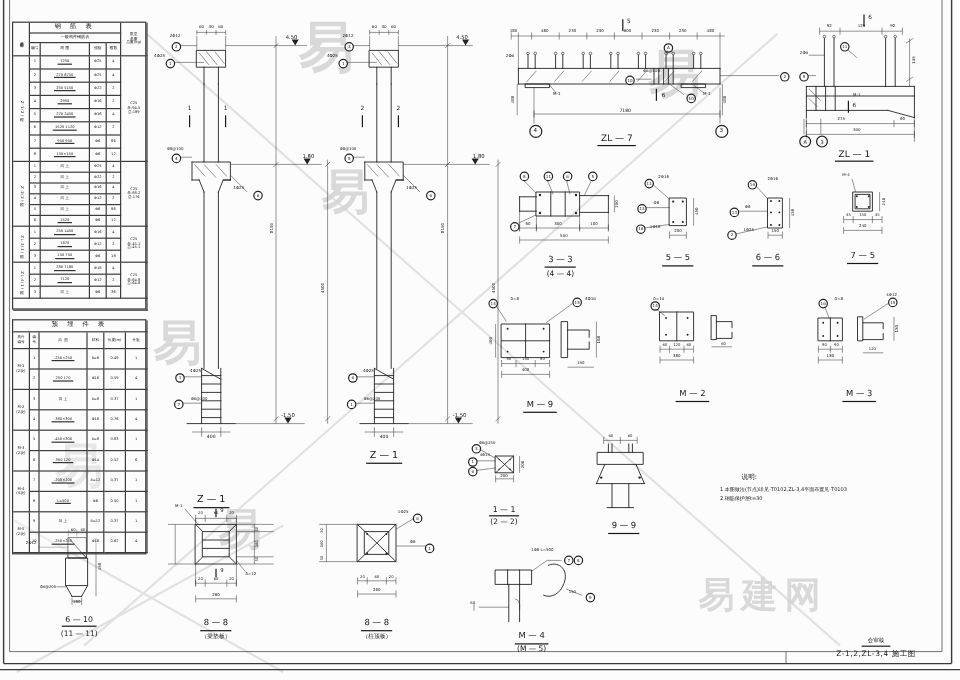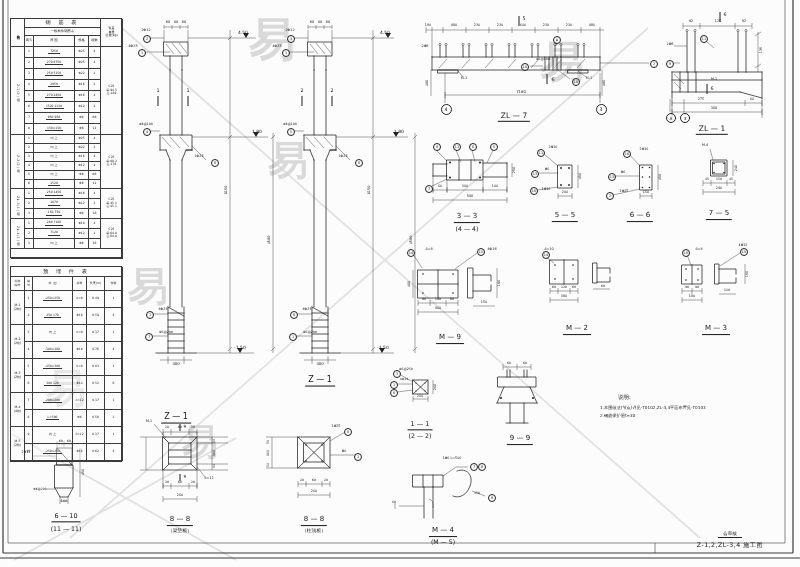--- a/index.html
+++ b/index.html
@@ -31,20 +31,21 @@
 <body>
 
 <div class="sheet">
   <div id="wm-layer">
       <div class="wm" style="left: 272px; top: 40px; font-size: 46px;">易</div>
       <div class="wm" style="left: 562px; top: 62px; font-size: 44px;">易</div>
       <div class="wm" style="left: 288px; top: 160px; font-size: 40px;">易</div>
       <div class="wm" style="left: 148px; top: 286px; font-size: 40px;">易</div>
       <div class="wm" style="left: 66px; top: 388px; font-size: 40px;">易</div>
       <div class="wm" style="left: 200px; top: 442px; font-size: 36px;">易</div>
+      <div class="wm" style="left: 636px; top: 496px; font-size: 30px; letter-spacing: 6px;">易建网</div>
     </div>
 
   <svg class="lines" width="800" height="567" viewBox="0 0 800 567">
 
     <g stroke="#d2d2d2" stroke-width="1.8" fill="none" opacity="0.65">
       <path d="M70,538L648,28 M122,28L700,538 M12,434L236,560 M236,438L14,560"></path>
     </g>
 
     <g stroke="#3a3a3a" fill="none">
       <path d="M3,0V553 M0,558H800 M3,553H793 M793,0V553" stroke-width="1.2"></path>

